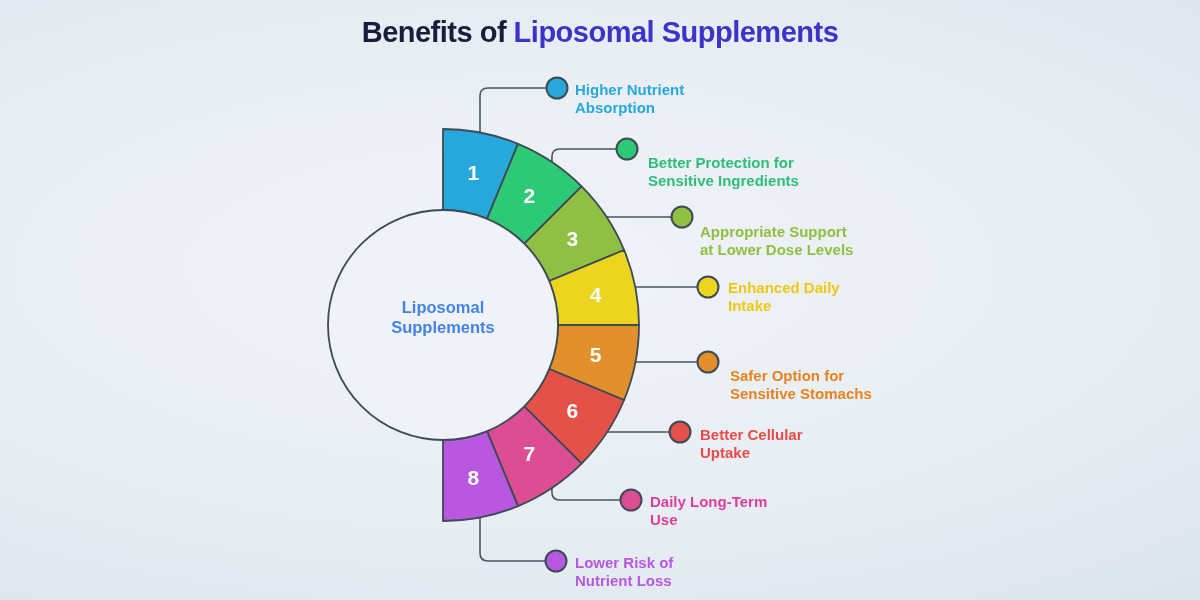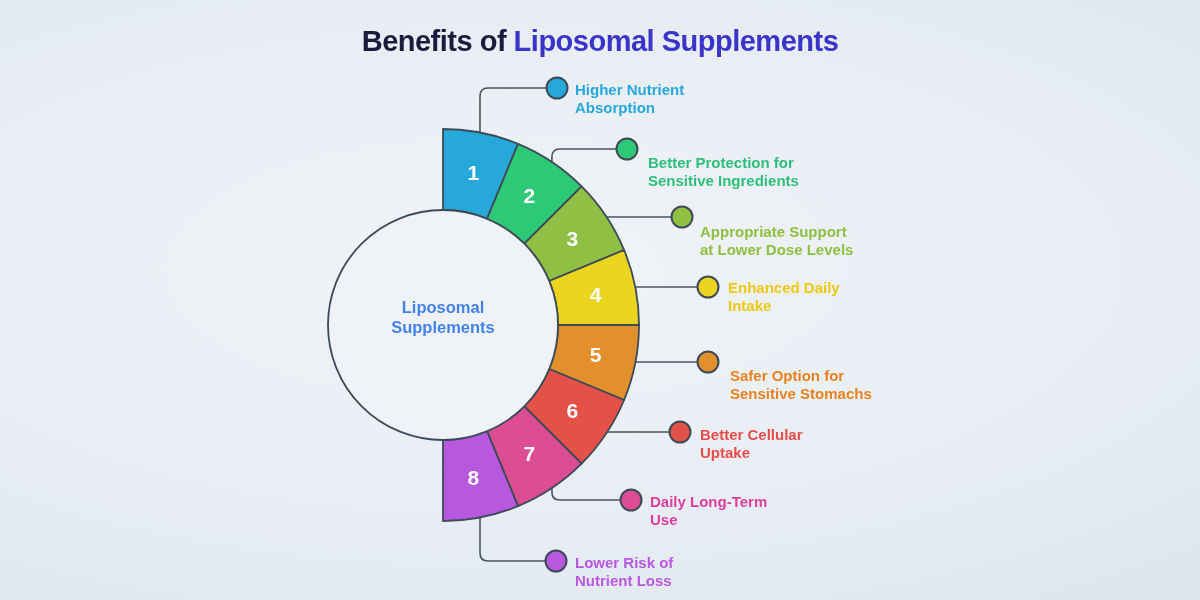--- a/index.html
+++ b/index.html
@@ -5,21 +5,21 @@
   html, body { margin: 0; padding: 0; }
   body {
     width: 1200px; height: 600px; overflow: hidden;
     font-family: "Liberation Sans", sans-serif;
   }
   #stage {
     position: relative; width: 1200px; height: 600px;
     background: radial-gradient(ellipse 120% 95% at 42% 45%, #F1F4F8 0%, #E7EDF3 45%, #D3DEE9 100%);
   }
   #title {
-    position: absolute; top: 27px; left: 0; width: 100%;
+    position: absolute; top: 18px; left: 0; width: 100%;
     text-align: center; font-size: 29px; font-weight: 700;
     letter-spacing: -0.5px; line-height: 1; white-space: nowrap;
   }
   #chart-svg { position: absolute; left: 0; top: 0; }
   .seg-number {
     font-size: 21px; font-weight: 700;
     text-anchor: middle;
   }
   .benefit-label {
     font-size: 15px; font-weight: 700;

